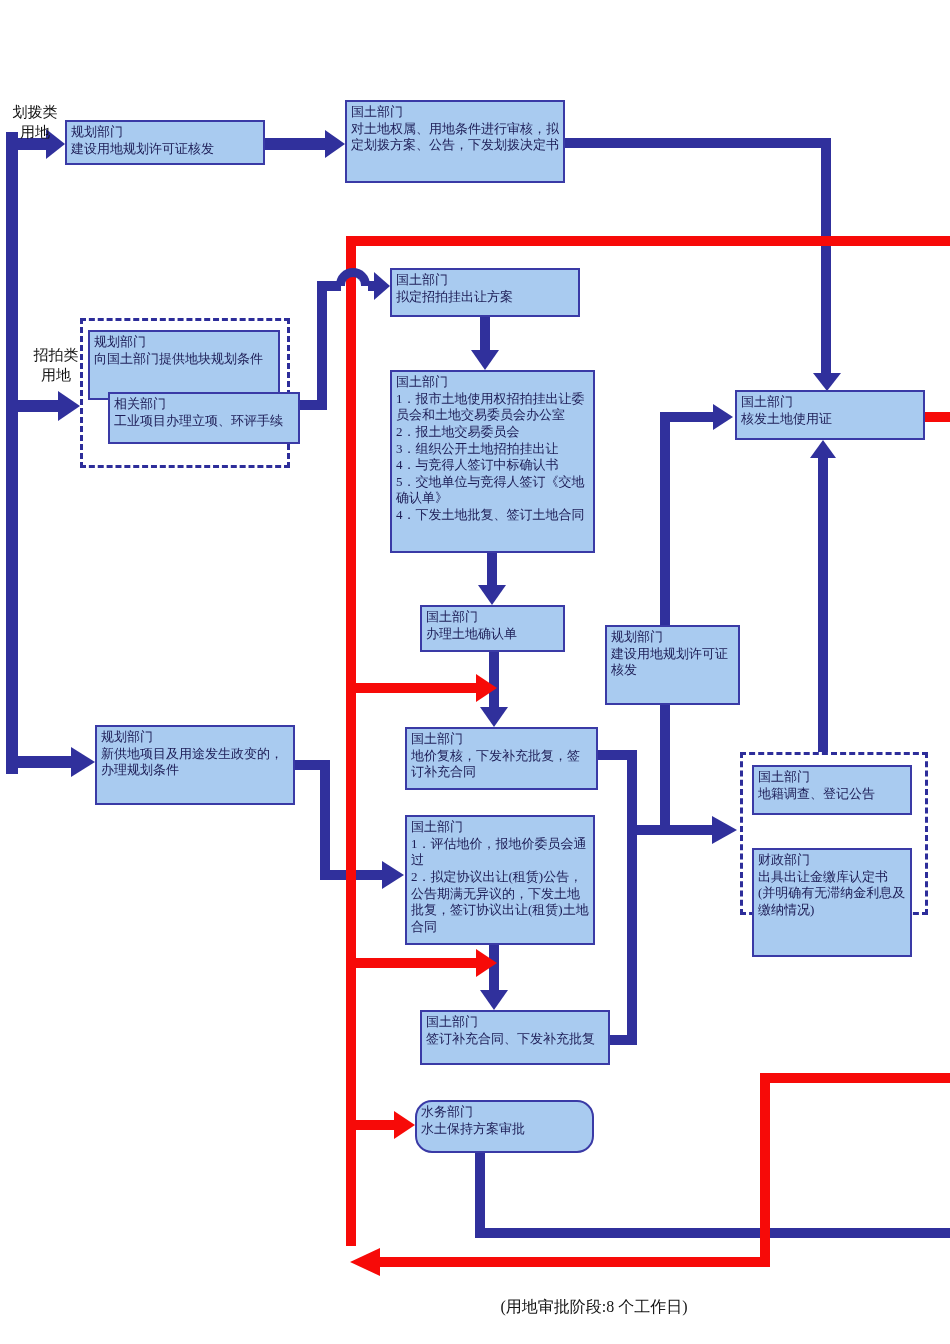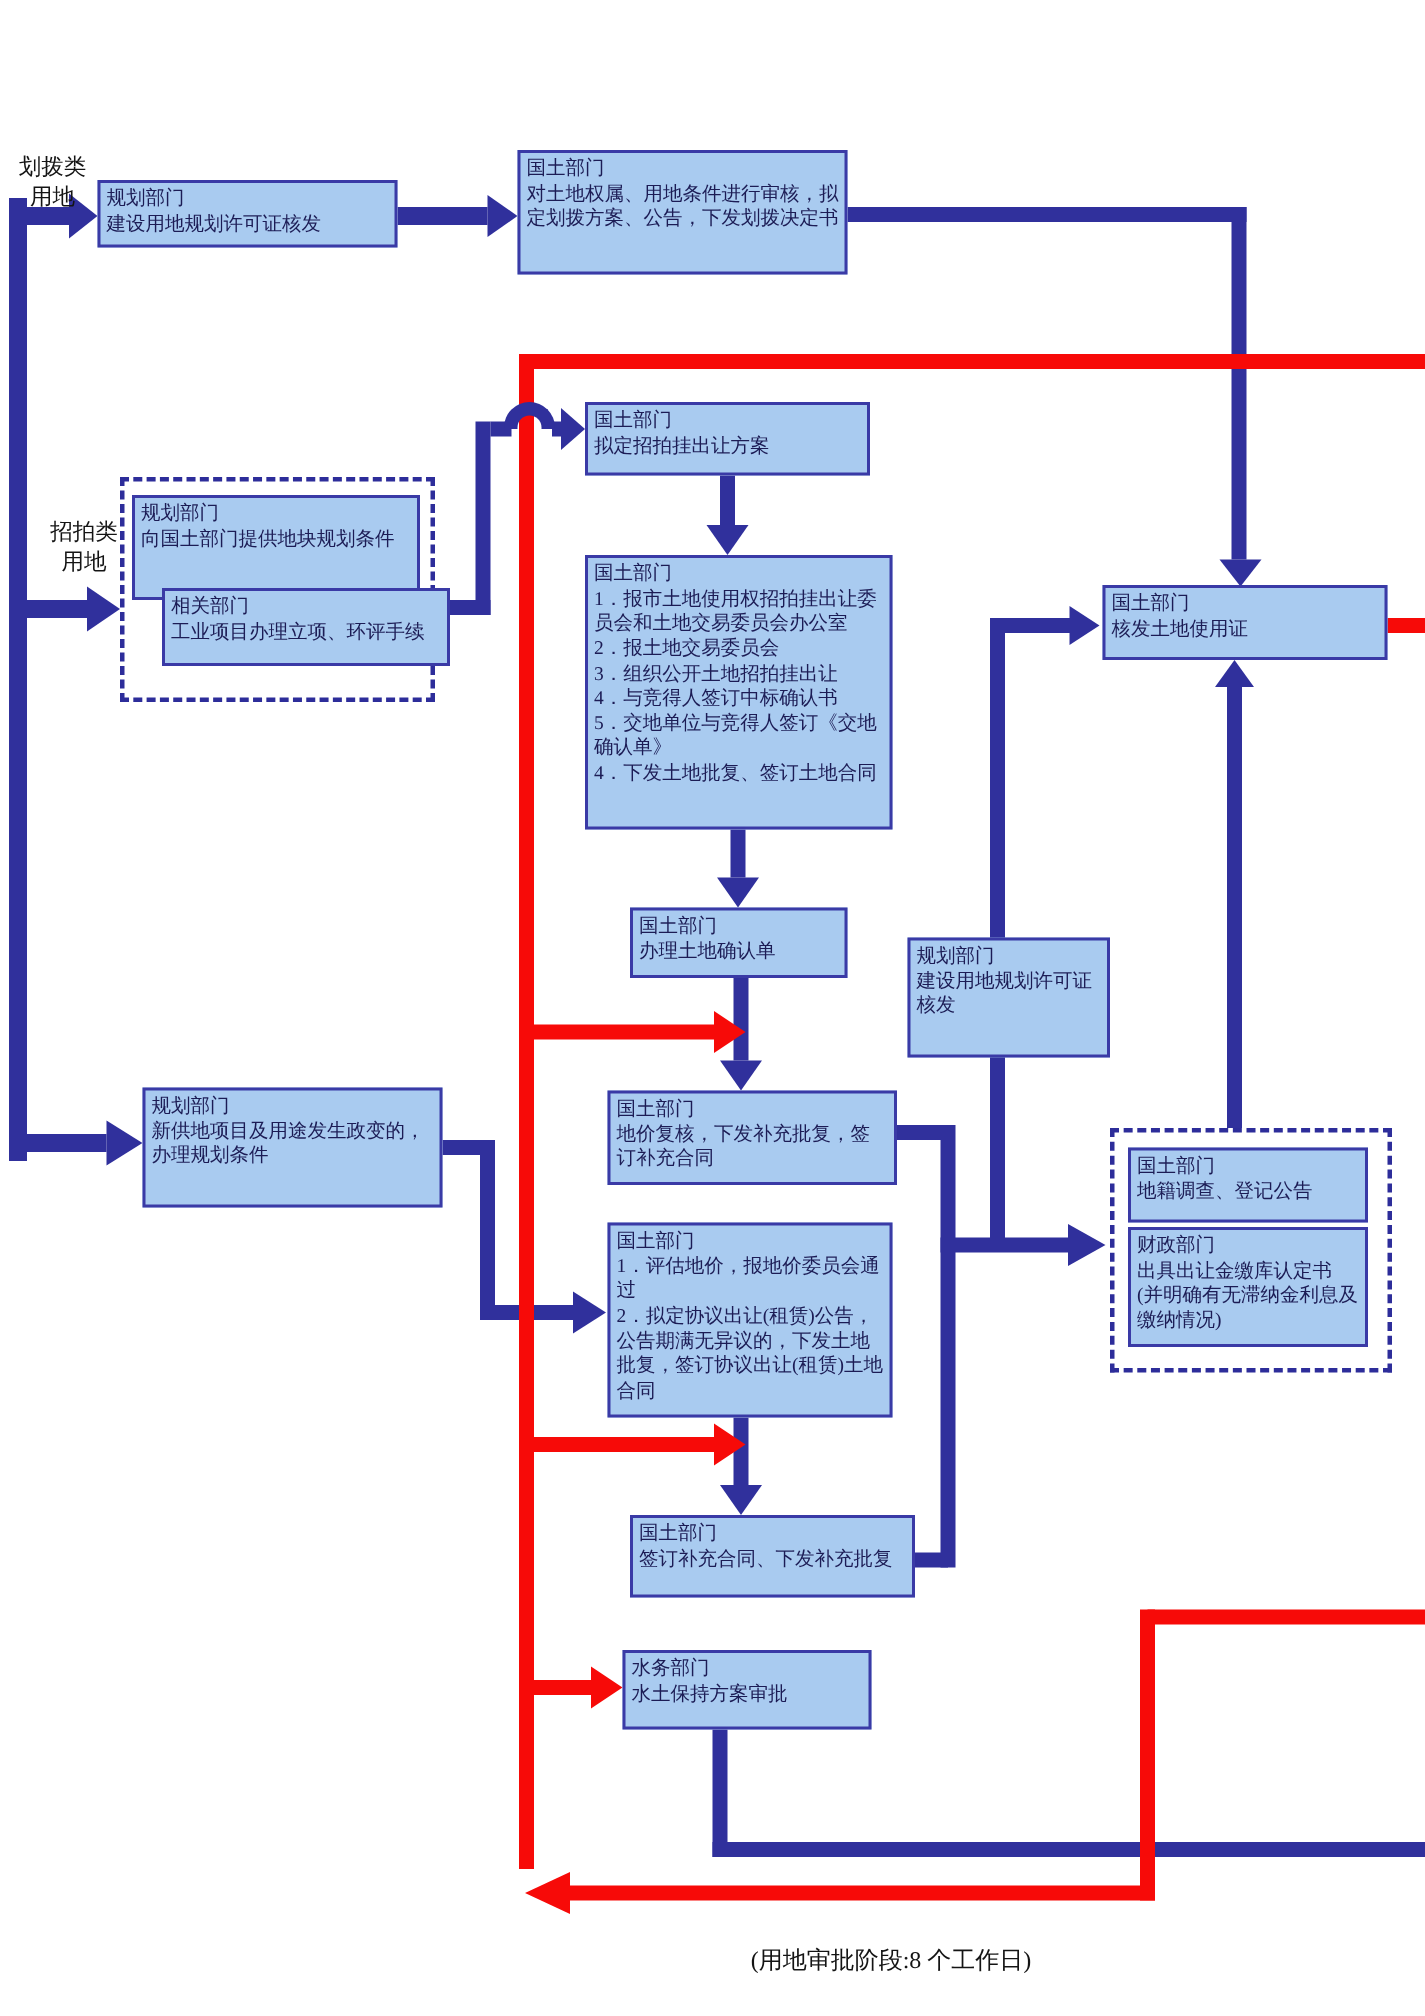--- a/index.html
+++ b/index.html
@@ -127,29 +127,29 @@
 办理土地确认单</div>
   <div class="box" style="left:405px;top:727px;width:193px;height:63px;">国土部门
 地价复核，下发补充批复，签订补充合同</div>
   <div class="box" style="left:95px;top:725px;width:200px;height:80px;">规划部门
 新供地项目及用途发生政变的，办理规划条件</div>
   <div class="box" style="left:405px;top:815px;width:190px;height:130px;">国土部门
 1．评估地价，报地价委员会通过
 2．拟定协议出让(租赁)公告，公告期满无异议的，下发土地批复，签订协议出让(租赁)土地合同</div>
   <div class="box" style="left:420px;top:1010px;width:190px;height:55px;">国土部门
 签订补充合同、下发补充批复</div>
-  <div class="box" style="left:415px;top:1100px;width:166px;height:53px;">水务部门
+  <div class="box" style="left:415px;top:1100px;width:179px;height:53px;border-radius:17px;">水务部门
 水土保持方案审批</div>
   <div class="box" style="left:735px;top:390px;width:190px;height:50px;">国土部门
 核发土地使用证</div>
   <div class="box" style="left:605px;top:625px;width:135px;height:80px;">规划部门
 建设用地规划许可证核发</div>
   <div class="box" style="left:752px;top:765px;width:160px;height:50px;">国土部门
 地籍调查、登记公告</div>
-  <div class="box" style="left:752px;top:818px;width:160px;height:80px;">财政部门
+  <div class="box" style="left:752px;top:848px;width:160px;height:109px;">财政部门
 出具出让金缴库认定书
 (并明确有无滞纳金利息及缴纳情况)</div>
 
   <div class="side-label" style="left:0px;top:102px;width:70px;">划拨类
 用地</div>
   <div class="side-label" style="left:22px;top:345px;width:68px;">招拍类
 用地</div>
   <div class="caption" style="left:444px;top:1297px;width:300px;">(用地审批阶段:8 个工作日)</div>
 
 </div>

